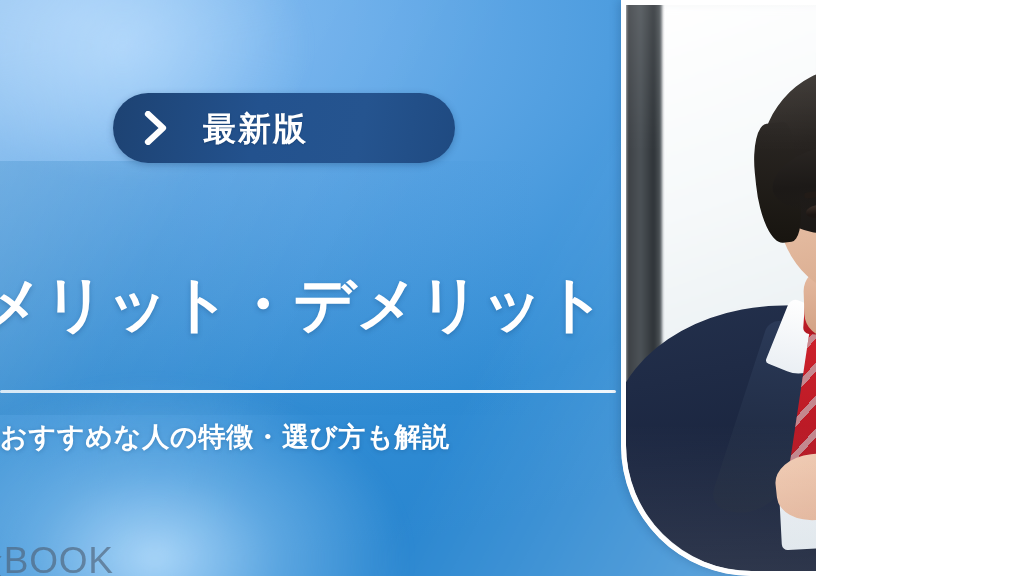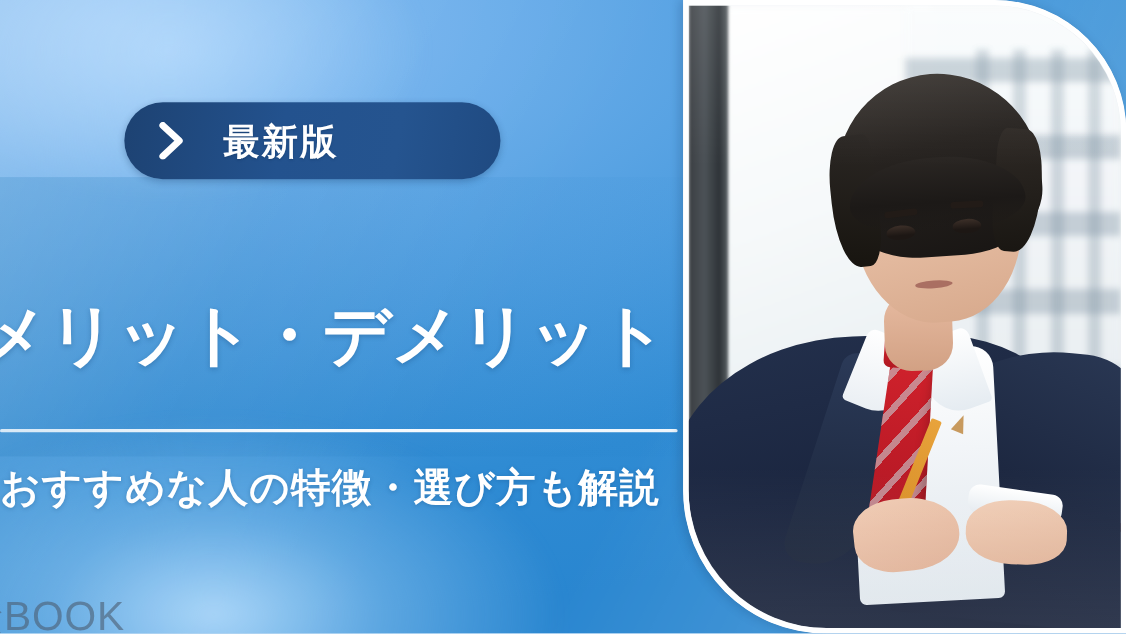--- a/index.html
+++ b/index.html
@@ -3,21 +3,21 @@
 <meta charset="utf-8">
 <title>学資保険 メリット・デメリット</title>
 <style>
   html, body {
     margin: 0;
     padding: 0;
     background: #ffffff;
   }
   #stage {
     position: relative;
-    width: 1024px;
+    width: 816px;
     height: 576px;
     overflow: hidden;
     font-family: "Liberation Sans", "DejaVu Sans", sans-serif;
     background: #4b9bdd;
   }
 
   
   .bg-base {
     position: absolute;
     inset: 0;
@@ -135,23 +135,23 @@
     height: 3px;
     background: linear-gradient(90deg, rgba(255,255,255,0.78) 0%, rgba(255,255,255,0.97) 45%, rgba(255,255,255,0.92) 100%);
     border-radius: 2px;
   }
 
   .subtitle {
     position: absolute;
     left: 0;
     top: 421px;
     width: 583px;
-    text-align: right;
+    text-align: left;
     color: #ffffff;
-    font-size: 36px;
+    font-size: 27px;
     font-weight: 700;
     letter-spacing: 0.03em;
     line-height: 1.2;
     white-space: nowrap;
     text-shadow: 0 1px 4px rgba(16,62,112,0.28);
   }
 
   .watermark {
     position: absolute;
     left: -34px;

